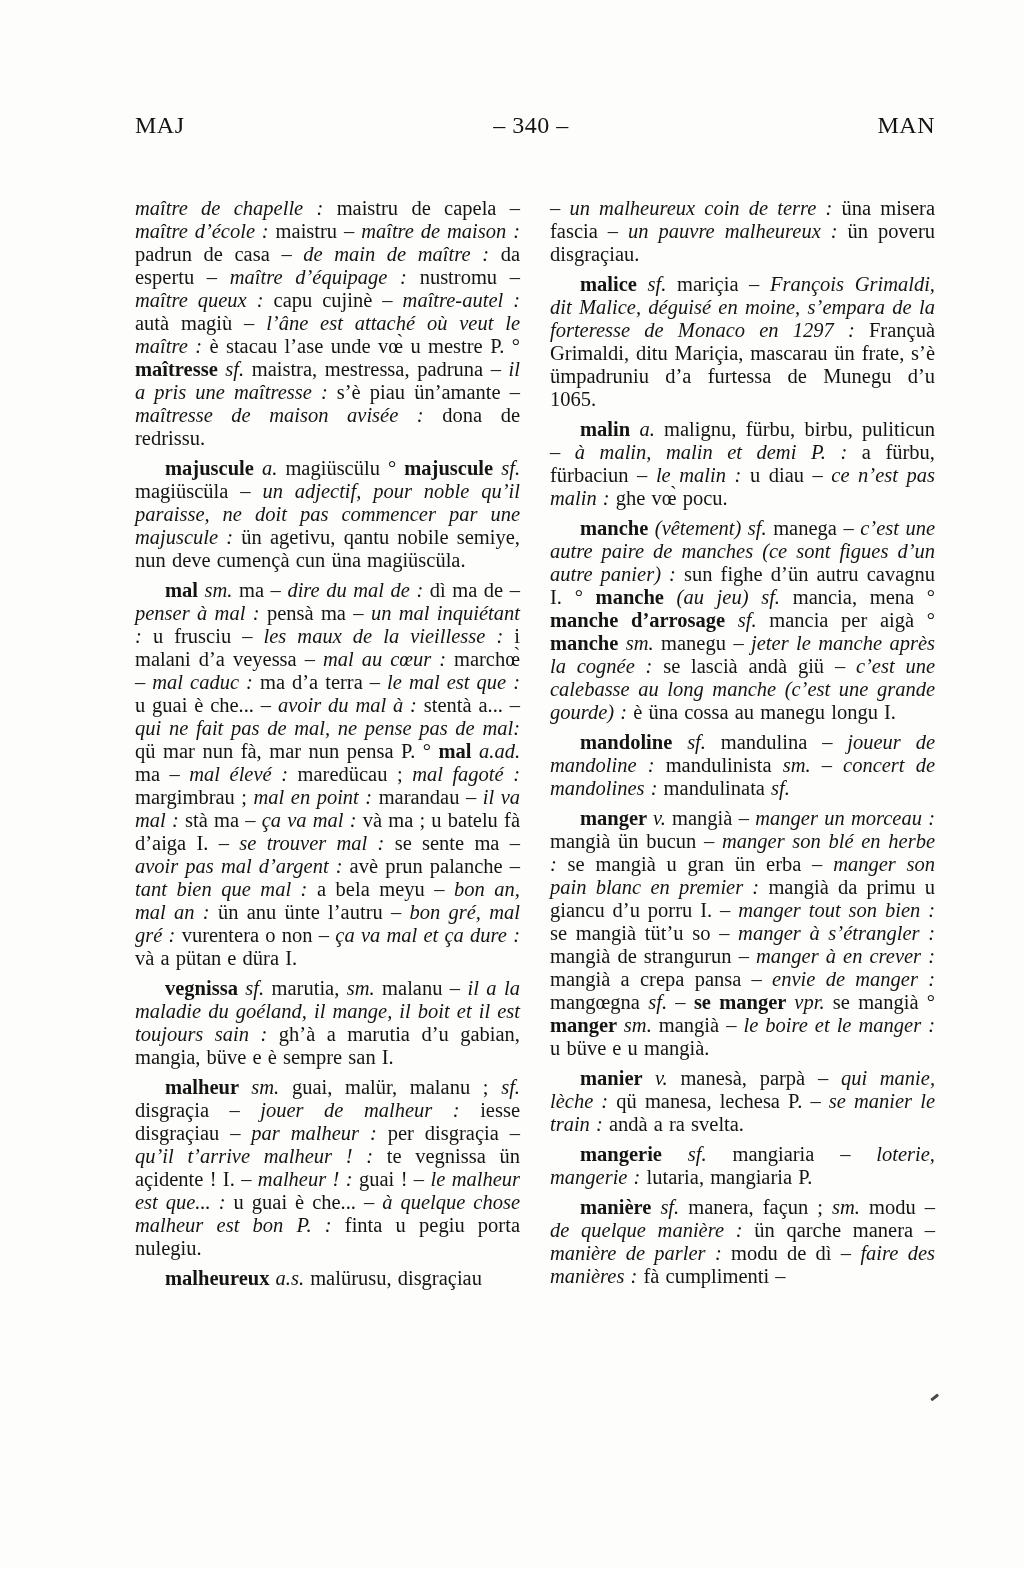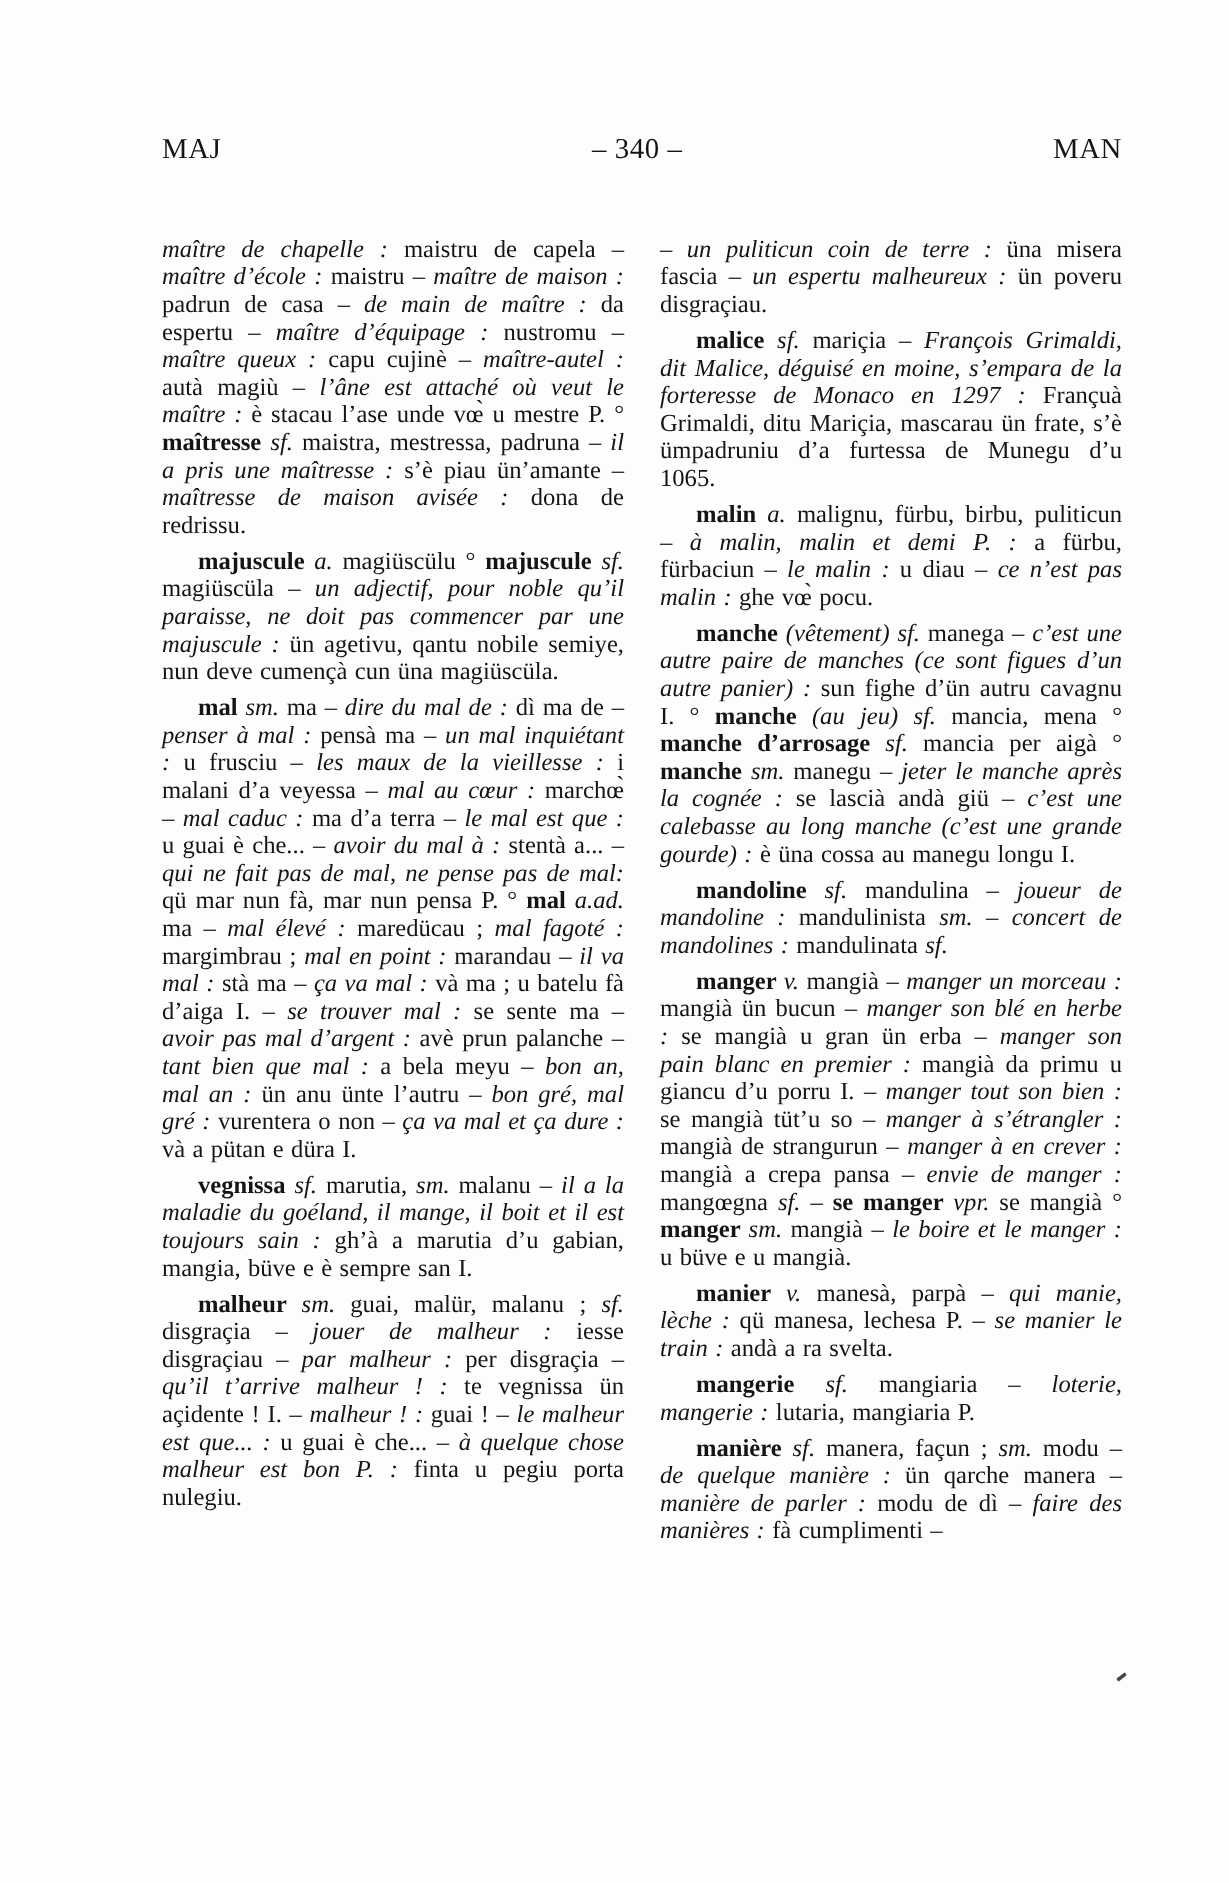--- a/index.html
+++ b/index.html
@@ -73,23 +73,24 @@
     <span>MAN</span>
   </header>
 
   <main class="columns">
     <div class="col col-left">
         <p class="entry"><span class="seg-i">maître de chapelle : </span><span class="seg-r">maistru de capela – </span><span class="seg-i">maître d’école : </span><span class="seg-r">maistru – </span><span class="seg-i">maître de maison : </span><span class="seg-r">padrun de casa – </span><span class="seg-i">de main de maître : </span><span class="seg-r">da espertu – </span><span class="seg-i">maître d’équipage : </span><span class="seg-r">nustromu – </span><span class="seg-i">maître queux : </span><span class="seg-r">capu cujinè – </span><span class="seg-i">maître-autel : </span><span class="seg-r">autà magiù – </span><span class="seg-i">l’âne est attaché où veut le maître : </span><span class="seg-r">è stacau l’ase unde vœ̀ u mestre P. ° </span><span class="seg-b">maîtresse </span><span class="seg-i">sf. </span><span class="seg-r">maistra, mestressa, padruna – </span><span class="seg-i">il a pris une maîtresse : </span><span class="seg-r">s’è piau ün’amante – </span><span class="seg-i">maîtresse de maison avisée : </span><span class="seg-r">dona de redrissu.</span></p>
         <p class="entry indent"><span class="seg-b">majuscule </span><span class="seg-i">a. </span><span class="seg-r">magiüscülu ° </span><span class="seg-b">majuscule </span><span class="seg-i">sf. </span><span class="seg-r">magiüscüla – </span><span class="seg-i">un adjectif, pour noble qu’il paraisse, ne doit pas commencer par une majuscule : </span><span class="seg-r">ün agetivu, qantu nobile semiye, nun deve cumençà cun üna magiüscüla.</span></p>
         <p class="entry indent"><span class="seg-b">mal </span><span class="seg-i">sm. </span><span class="seg-r">ma – </span><span class="seg-i">dire du mal de : </span><span class="seg-r">dì ma de – </span><span class="seg-i">penser à mal : </span><span class="seg-r">pensà ma – </span><span class="seg-i">un mal inquiétant : </span><span class="seg-r">u frusciu – </span><span class="seg-i">les maux de la vieillesse : </span><span class="seg-r">i malani d’a veyessa – </span><span class="seg-i">mal au cœur : </span><span class="seg-r">marchœ̀ – </span><span class="seg-i">mal caduc : </span><span class="seg-r">ma d’a terra – </span><span class="seg-i">le mal est que : </span><span class="seg-r">u guai è che... – </span><span class="seg-i">avoir du mal à : </span><span class="seg-r">stentà a... – </span><span class="seg-i">qui ne fait pas de mal, ne pense pas de mal: </span><span class="seg-r">qü mar nun fà, mar nun pensa P. ° </span><span class="seg-b">mal </span><span class="seg-i">a.ad. </span><span class="seg-r">ma – </span><span class="seg-i">mal élevé : </span><span class="seg-r">maredücau ; </span><span class="seg-i">mal fagoté : </span><span class="seg-r">margimbrau ; </span><span class="seg-i">mal en point : </span><span class="seg-r">marandau – </span><span class="seg-i">il va mal : </span><span class="seg-r">stà ma – </span><span class="seg-i">ça va mal : </span><span class="seg-r">và ma ; u batelu fà d’aiga I. – </span><span class="seg-i">se trouver mal : </span><span class="seg-r">se sente ma – </span><span class="seg-i">avoir pas mal d’argent : </span><span class="seg-r">avè prun palanche – </span><span class="seg-i">tant bien que mal : </span><span class="seg-r">a bela meyu – </span><span class="seg-i">bon an, mal an : </span><span class="seg-r">ün anu ünte l’autru – </span><span class="seg-i">bon gré, mal gré : </span><span class="seg-r">vurentera o non – </span><span class="seg-i">ça va mal et ça dure : </span><span class="seg-r">và a pütan e düra I.</span></p>
         <p class="entry indent"><span class="seg-b">vegnissa </span><span class="seg-i">sf. </span><span class="seg-r">marutia, </span><span class="seg-i">sm. </span><span class="seg-r">malanu – </span><span class="seg-i">il a la maladie du goéland, il mange, il boit et il est toujours sain : </span><span class="seg-r">gh’à a marutia d’u gabian, mangia, büve e è sempre san I.</span></p>
         <p class="entry indent"><span class="seg-b">malheur </span><span class="seg-i">sm. </span><span class="seg-r">guai, malür, malanu ; </span><span class="seg-i">sf. </span><span class="seg-r">disgraçia – </span><span class="seg-i">jouer de malheur : </span><span class="seg-r">iesse disgraçiau – </span><span class="seg-i">par malheur : </span><span class="seg-r">per disgraçia – </span><span class="seg-i">qu’il t’arrive malheur ! : </span><span class="seg-r">te vegnissa ün açidente ! I. – </span><span class="seg-i">malheur ! : </span><span class="seg-r">guai ! – </span><span class="seg-i">le malheur est que... : </span><span class="seg-r">u guai è che... – </span><span class="seg-i">à quelque chose malheur est bon P. : </span><span class="seg-r">finta u pegiu porta nulegiu.</span></p>
+        <p class="entry indent"><span class="seg-b">malheureux </span><span class="seg-i">a.s. </span><span class="seg-r">malürusu, disgraçiau</span></p>
       </div>
     <div class="col col-right">
-        <p class="entry"><span class="seg-r">– </span><span class="seg-i">un puliticun coin de terre : </span><span class="seg-r">üna misera fascia – </span><span class="seg-i">un espertu malheureux : </span><span class="seg-r">ün poveru disgraçiau.</span></p>
+        <p class="entry"><span class="seg-r">– </span><span class="seg-i">un malheureux coin de terre : </span><span class="seg-r">üna misera fascia – </span><span class="seg-i">un pauvre malheureux : </span><span class="seg-r">ün poveru disgraçiau.</span></p>
         <p class="entry indent"><span class="seg-b">malice </span><span class="seg-i">sf. </span><span class="seg-r">mariçia – </span><span class="seg-i">François Grimaldi, dit Malice, déguisé en moine, s’empara de la forteresse de Monaco en 1297 : </span><span class="seg-r">Françuà Grimaldi, ditu Mariçia, mascarau ün frate, s’è ümpadruniu d’a furtessa de Munegu d’u 1065.</span></p>
         <p class="entry indent"><span class="seg-b">malin </span><span class="seg-i">a. </span><span class="seg-r">malignu, fürbu, birbu, puliticun – </span><span class="seg-i">à malin, malin et demi P. : </span><span class="seg-r">a fürbu, fürbaciun – </span><span class="seg-i">le malin : </span><span class="seg-r">u diau – </span><span class="seg-i">ce n’est pas malin : </span><span class="seg-r">ghe vœ̀ pocu.</span></p>
         <p class="entry indent"><span class="seg-b">manche </span><span class="seg-i">(vêtement) sf. </span><span class="seg-r">manega – </span><span class="seg-i">c’est une autre paire de manches (ce sont figues d’un autre panier) : </span><span class="seg-r">sun fighe d’ün autru cavagnu I. ° </span><span class="seg-b">manche </span><span class="seg-i">(au jeu) sf. </span><span class="seg-r">mancia, mena ° </span><span class="seg-b">manche d’arrosage </span><span class="seg-i">sf. </span><span class="seg-r">mancia per aigà ° </span><span class="seg-b">manche </span><span class="seg-i">sm. </span><span class="seg-r">manegu – </span><span class="seg-i">jeter le manche après la cognée : </span><span class="seg-r">se lascià andà giü – </span><span class="seg-i">c’est une calebasse au long manche (c’est une grande gourde) : </span><span class="seg-r">è üna cossa au manegu longu I.</span></p>
         <p class="entry indent"><span class="seg-b">mandoline </span><span class="seg-i">sf. </span><span class="seg-r">mandulina – </span><span class="seg-i">joueur de mandoline : </span><span class="seg-r">mandulinista </span><span class="seg-i">sm. </span><span class="seg-r">– </span><span class="seg-i">concert de mandolines : </span><span class="seg-r">mandulinata </span><span class="seg-i">sf.</span></p>
         <p class="entry indent"><span class="seg-b">manger </span><span class="seg-i">v. </span><span class="seg-r">mangià – </span><span class="seg-i">manger un morceau : </span><span class="seg-r">mangià ün bucun – </span><span class="seg-i">manger son blé en herbe : </span><span class="seg-r">se mangià u gran ün erba – </span><span class="seg-i">manger son pain blanc en premier : </span><span class="seg-r">mangià da primu u giancu d’u porru I. – </span><span class="seg-i">manger tout son bien : </span><span class="seg-r">se mangià tüt’u so – </span><span class="seg-i">manger à s’étrangler : </span><span class="seg-r">mangià de strangurun – </span><span class="seg-i">manger à en crever : </span><span class="seg-r">mangià a crepa pansa – </span><span class="seg-i">envie de manger : </span><span class="seg-r">mangœgna </span><span class="seg-i">sf. </span><span class="seg-r">– </span><span class="seg-b">se manger </span><span class="seg-i">vpr. </span><span class="seg-r">se mangià ° </span><span class="seg-b">manger </span><span class="seg-i">sm. </span><span class="seg-r">mangià – </span><span class="seg-i">le boire et le manger : </span><span class="seg-r">u büve e u mangià.</span></p>
         <p class="entry indent"><span class="seg-b">manier </span><span class="seg-i">v. </span><span class="seg-r">manesà, parpà – </span><span class="seg-i">qui manie, lèche : </span><span class="seg-r">qü manesa, lechesa P. – </span><span class="seg-i">se manier le train : </span><span class="seg-r">andà a ra svelta.</span></p>
         <p class="entry indent"><span class="seg-b">mangerie </span><span class="seg-i">sf. </span><span class="seg-r">mangiaria – </span><span class="seg-i">loterie, mangerie : </span><span class="seg-r">lutaria, mangiaria P.</span></p>
         <p class="entry indent"><span class="seg-b">manière </span><span class="seg-i">sf. </span><span class="seg-r">manera, façun ; </span><span class="seg-i">sm. </span><span class="seg-r">modu – </span><span class="seg-i">de quelque manière : </span><span class="seg-r">ün qarche manera – </span><span class="seg-i">manière de parler : </span><span class="seg-r">modu de dì – </span><span class="seg-i">faire des manières : </span><span class="seg-r">fà cumplimenti –</span></p>
       </div>
   </main>

